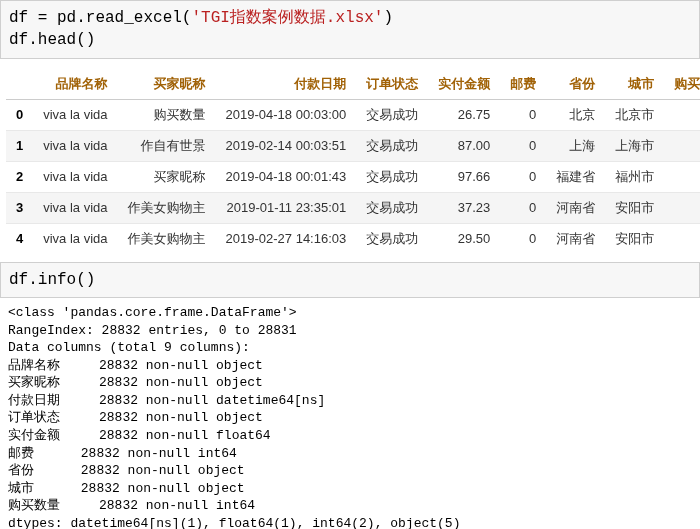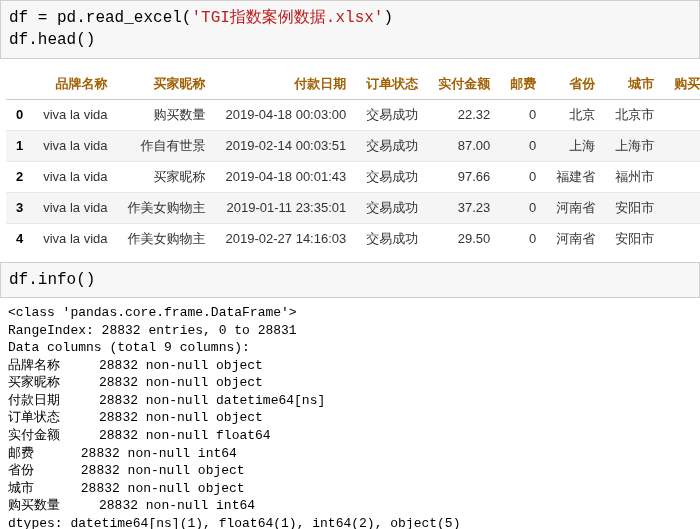--- a/index.html
+++ b/index.html
@@ -84,21 +84,21 @@
         <th>购买数量</th>
       </tr>
     </thead>
     <tbody id="df-body">
         <tr>
           <th>0</th>
           <td>viva la vida</td>
           <td>购买数量</td>
           <td>2019-04-18 00:03:00</td>
           <td>交易成功</td>
-          <td>22.32</td>
+          <td>26.75</td>
           <td>0</td>
           <td>北京</td>
           <td>北京市</td>
           <td>1</td>
         </tr>
         <tr>
           <th>1</th>
           <td>viva la vida</td>
           <td>作自有世景</td>
           <td>2019-02-14 00:03:51</td>

